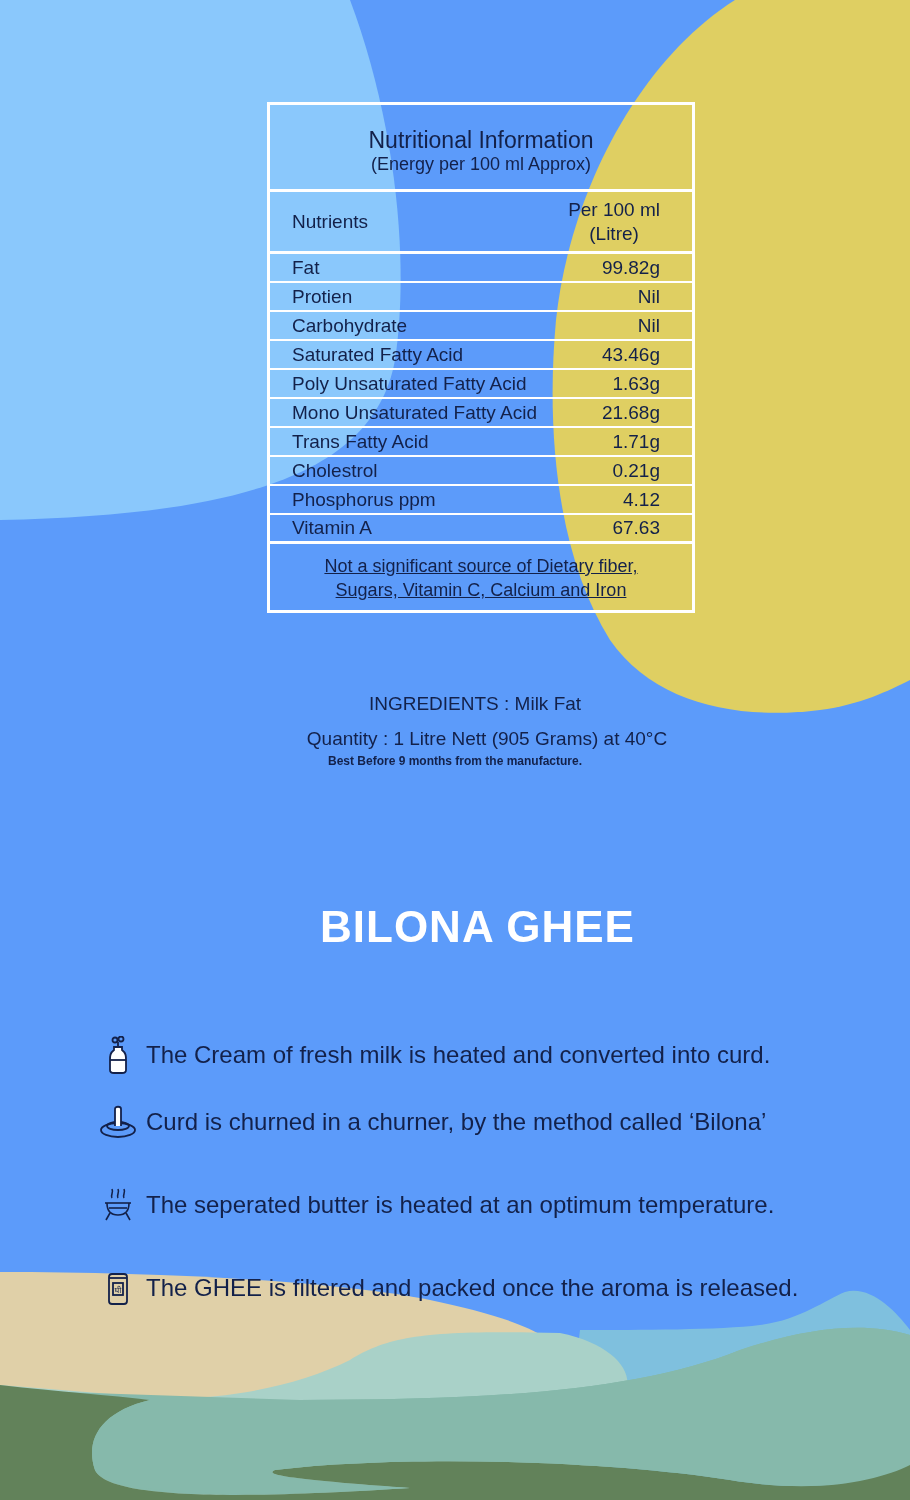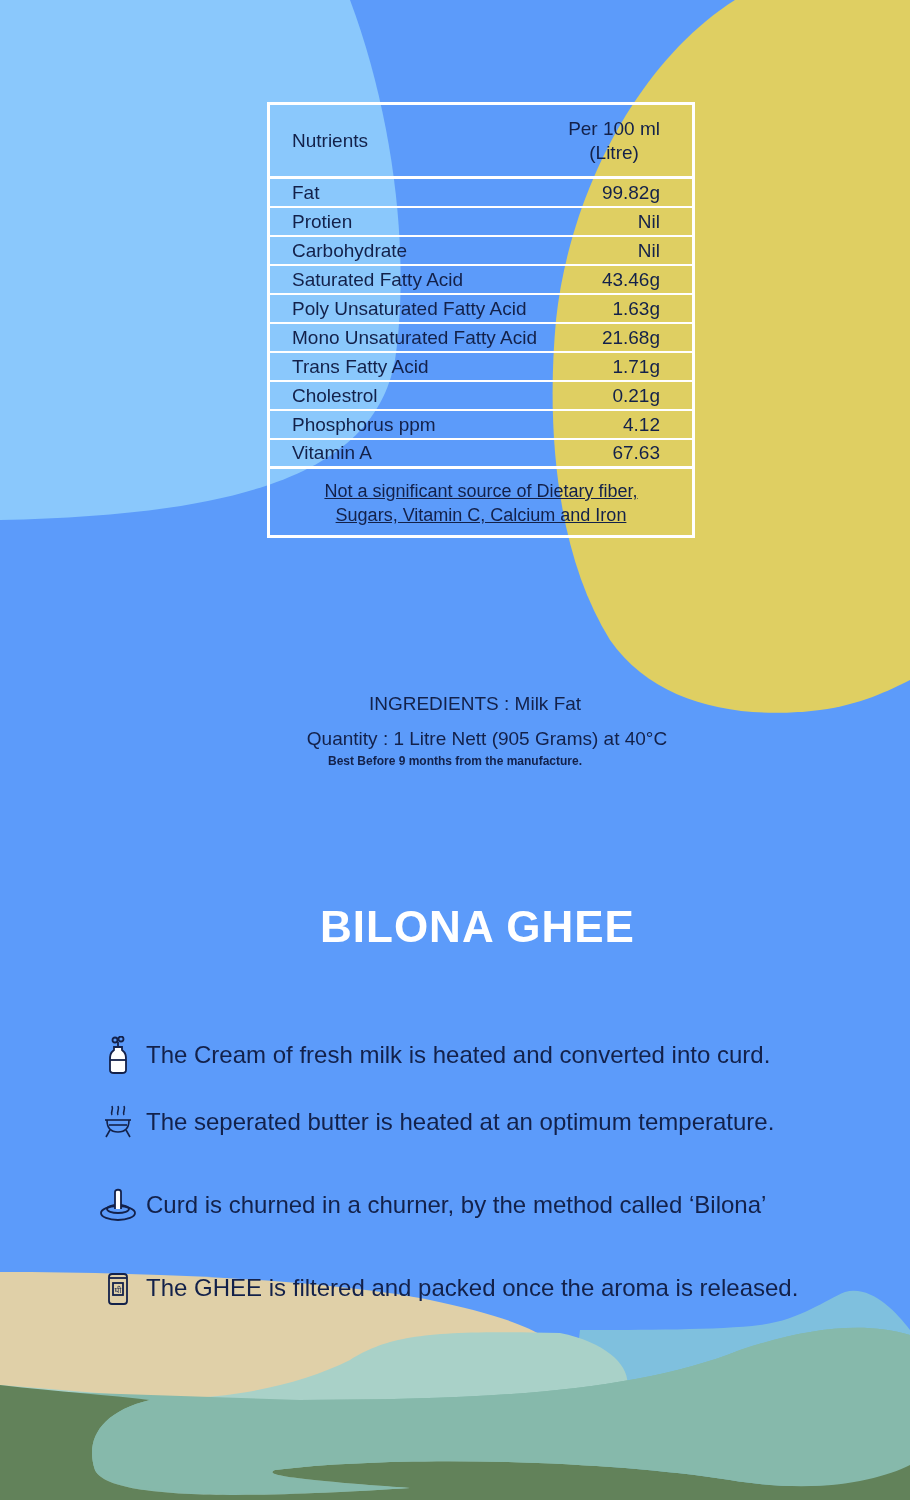--- a/index.html
+++ b/index.html
@@ -8,21 +8,21 @@
   .bg svg { width: 910px; height: 1500px; display: block; }
   .content { position: absolute; inset: 0; z-index: 1; }
 
   .nut-table { position: absolute; left: 267px; top: 102px; width: 428px; border: 3px solid #ffffff; box-sizing: border-box; }
   .nut-title { border-bottom: 3px solid #ffffff; text-align: center; padding: 22px 0 14px; }
   .nut-title .t1 { font-size: 23px; line-height: 26px; }
   .nut-title .t2 { font-size: 18px; line-height: 22px; }
   .row { display: flex; align-items: center; border-bottom: 2px solid #ffffff; height: 29px; box-sizing: border-box; padding: 0 32px 0 22px; font-size: 19px; }
   .row .name { flex: 1; }
   .row .val { text-align: right; }
-  .row.head { height: 74px; border-bottom-width: 3px; gap: 12px; }
+  .row.head { height: 62px; border-bottom-width: 3px; gap: 12px; }
   .row.head .val { text-align: center; line-height: 24px; }
   .nut-foot { text-align: center; font-size: 18px; line-height: 24px; padding: 10px 8px 8px; text-decoration: underline; }
 
   .info { position: absolute; left: 0; width: 910px; text-align: center; }
   .ingredients { top: 693px; font-size: 19px; padding-left: 20px; }
   .quantity { top: 728px; font-size: 19px; padding-left: 32px; }
   .best { top: 754px; font-size: 12px; font-weight: bold; }
 
   .heading { position: absolute; top: 902px; left: 0; width: 955px; text-align: center; color: #ffffff; font-size: 44px; font-weight: bold; letter-spacing: 1px; }
 
@@ -46,20 +46,24 @@
     <path d="M580,1330 C640,1330 720,1330 760,1325 C800,1320 825,1300 845,1292 C870,1285 895,1310 910,1330 L910,1500 L560,1500 Z" fill="#7fc0de"></path>
     <path d="M0,1385 L160,1398 C230,1400 300,1385 350,1360 C390,1335 430,1330 560,1333 C620,1345 640,1380 620,1400 L600,1500 L0,1500 Z" fill="#a9d1c8"></path>
     <path d="M0,1390 C60,1395 110,1397 150,1400 C100,1410 85,1440 95,1470 C110,1505 300,1495 410,1488 C300,1480 260,1475 275,1470 C400,1455 600,1460 730,1480 C820,1495 880,1480 910,1465 L910,1335 C860,1320 800,1330 740,1350 C640,1390 500,1400 300,1400 Z" fill="#86b9ab"></path>
     <path d="M0,1385 C60,1392 110,1395 150,1400 C100,1412 85,1440 95,1470 C110,1505 300,1495 410,1488 C300,1480 260,1475 275,1470 C400,1455 600,1460 730,1480 C820,1495 880,1480 910,1460 L910,1500 L0,1500 Z" fill="#62825a"></path>
     <path d="M150,1400 C100,1412 85,1440 95,1470 C110,1500 300,1495 410,1488 C300,1482 262,1476 275,1470 C400,1455 600,1460 730,1480 C820,1495 880,1480 910,1465 L910,1335 C860,1320 800,1330 740,1350 C640,1390 500,1400 300,1400 Z" fill="#86b9ab"></path>
   </svg>
 </div>
 
 <div class="content">
   <div class="nut-table">
+    <div class="nut-title">
+      <div class="t1">Nutritional Information</div>
+      <div class="t2">(Energy per 100 ml Approx)</div>
+    </div>
     <div class="row head">
       <span class="name">Nutrients</span>
       <span class="val">
         <span>Per 100 ml</span><br>
         <span>(Litre)</span>
       </span>
     </div>
     <div class="row">
         <span class="name">Fat</span>
         <span class="val">99.82g</span>
@@ -123,46 +127,46 @@
               <circle cx="14" cy="3" r="2.5"></circle>
               <path d="M11,6 L11,11"></path>
             </g>
             <rect x="4" y="25" width="14" height="10" fill="#ffffff"></rect>
           </svg>
       </span>
       <span>The Cream of fresh milk is heated and converted into curd.</span>
     </div>
     <div class="step">
       <span class="ico">
+        <svg width="38" height="34" viewBox="0 0 38 34">
+            <g fill="none" stroke="#13214a" stroke-width="1.8">
+              <ellipse cx="19" cy="25" rx="17" ry="7"></ellipse>
+              <ellipse cx="19" cy="21" rx="11" ry="4"></ellipse>
+              <path d="M16,21 L16,4 C16,1 22,1 22,4 L22,21" fill="#ffffff"></path>
+            </g>
+          </svg>
+      </span>
+      <span>Curd is churned in a churner, by the method called ‘Bilona’</span>
+    </div>
+    <div class="step">
+      <span class="ico">
         <svg width="30" height="34" viewBox="0 0 30 34">
             <g fill="none" stroke="#13214a" stroke-width="1.6">
               <path d="M9,10 C7,7 11,5 9,1"></path>
               <path d="M15,10 C13,7 17,5 15,1"></path>
               <path d="M21,10 C19,7 23,5 21,1"></path>
               <path d="M2,15 L28,15"></path>
               <path d="M4,15 C4,24 8,27 15,27 C22,27 26,24 26,15"></path>
               <path d="M7,25 L3,32"></path>
               <path d="M23,25 L27,32"></path>
               <path d="M6,20 L24,20"></path>
             </g>
           </svg>
       </span>
       <span>The seperated butter is heated at an optimum temperature.</span>
-    </div>
-    <div class="step">
-      <span class="ico">
-        <svg width="38" height="34" viewBox="0 0 38 34">
-            <g fill="none" stroke="#13214a" stroke-width="1.8">
-              <ellipse cx="19" cy="25" rx="17" ry="7"></ellipse>
-              <ellipse cx="19" cy="21" rx="11" ry="4"></ellipse>
-              <path d="M16,21 L16,4 C16,1 22,1 22,4 L22,21" fill="#ffffff"></path>
-            </g>
-          </svg>
-      </span>
-      <span>Curd is churned in a churner, by the method called ‘Bilona’</span>
     </div>
     <div class="step">
       <span class="ico">
         <svg width="24" height="36" viewBox="0 0 24 36">
             <g fill="none" stroke="#13214a" stroke-width="1.8">
               <rect x="3" y="4" width="18" height="30" rx="3"></rect>
               <path d="M3,8 L21,8"></path>
               <rect x="7" y="13" width="10" height="12"></rect>
             </g>
             <text x="12" y="23" font-size="8" text-anchor="middle" fill="#13214a" font-family="DejaVu Sans, sans-serif">घी</text>

